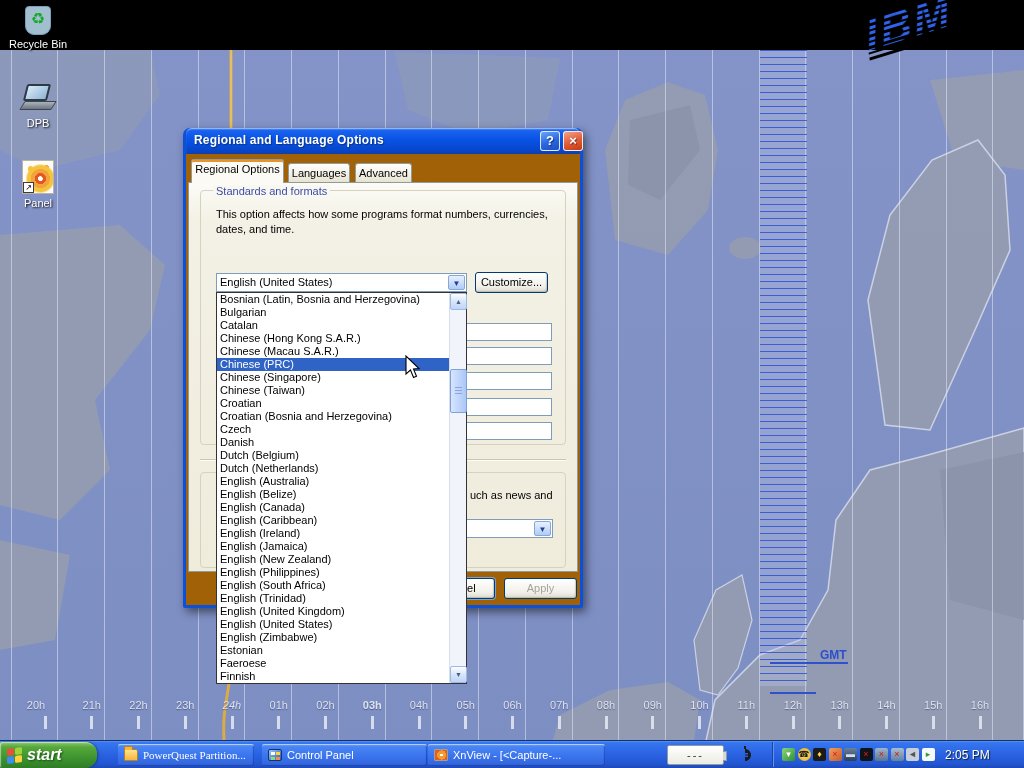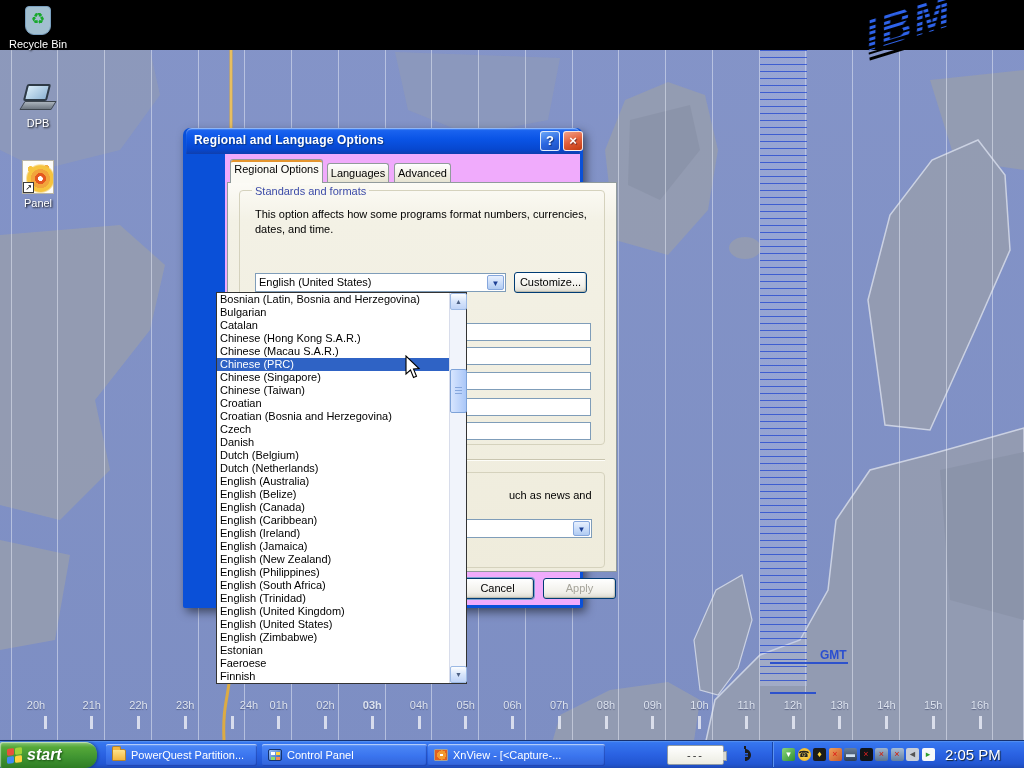--- a/index.html
+++ b/index.html
@@ -67,21 +67,21 @@
               background:linear-gradient(180deg,#5a95f6 0%,#1a63ef 10%,#0a54e6 42%,#0747cf 82%,#0f3fae 100%);
               box-shadow:inset 0 1px 1px rgba(255,255,255,.4); }
   #dlg-title { position:absolute; left:8px; top:5px; color:#fff; font-weight:bold; font-size:12px;
                text-shadow:1px 1px 1px #0a3580; letter-spacing:.2px; }
   .cap-btn { position:absolute; top:3px; width:20px; height:20px; border-radius:3px;
              border:1px solid rgba(255,255,255,.85); color:#fff; font-weight:bold; font-size:13px;
              text-align:center; line-height:18px; text-shadow:1px 1px 1px rgba(0,0,30,.5);
              background:linear-gradient(160deg,#6aa6f8 0%,#2a66e0 55%,#1e4fc0 100%); }
   #closebtn { left:377px; background:linear-gradient(160deg,#f2a088 0%,#e25f3b 50%,#c33a10 100%); }
   #helpbtn { left:354px; }
-  #dlgbody { position:relative; height:451px; background:#f0abfc;margin-left:39px; }
+  #dlgbody { position:relative; height:451px; background:#a16207; }
 
   .tab { position:absolute; font-size:11px; color:#000; text-align:center;
          border:1px solid #919b9c; border-bottom:none; border-radius:3px 3px 0 0;
          background:linear-gradient(180deg,#ffffff,#f1efe3 60%,#e6e3d2); padding-top:3px; }
   .tab.inactive { top:9px; height:19px; z-index:1; }
   .tab.active { top:5px; height:24px; z-index:3; background:#fbfaf4;
                 box-shadow:inset 0 3px 0 -1px #e5952e; font-size:11px; }
   #tab-regional { left:5px; width:93px; }
   #tab-languages { left:102px; width:62px; }
   #tab-advanced { left:169px; width:57px; }
@@ -175,21 +175,21 @@
              background:linear-gradient(180deg,#ffffff,#ecece2); border:1px solid #8f9aa5;
              color:#333; text-align:center; line-height:18px; letter-spacing:2px; font-size:11px; }
   #battery::after { content:""; position:absolute; right:-4px; top:5px; width:3px; height:8px;
              background:#d8d8d0; border:1px solid #8f9aa5; border-left:none; }
   #plug { position:absolute; left:736px; top:5px; }
   #tray { position:absolute; left:772px; top:1px; bottom:1px; right:0; display:flex;
           align-items:center; padding-left:9px; gap:2.5px; border-left:1px solid #1845a8;
           box-shadow:inset 1px 0 0 #5d94f0; }
   .tray-ic { width:13px; height:13px; border-radius:2px; text-align:center; font-size:9px;
              line-height:13px; flex:0 0 auto; }
-  #clock { margin-left:8px; color:#fff; font-size:15px; text-shadow:1px 1px 1px #123; }
+  #clock { margin-left:8px; color:#fff; font-size:12px; text-shadow:1px 1px 1px #123; }
 </style>
 </head>
 <body>
 
 <div id="screen">
 
   <svg id="map" width="1024" height="768">
     <g fill="#949CB2" opacity="0.95">
       <path d="M615,240 L605,150 L625,100 L668,82 L705,95 L718,150 L708,210 L668,255 Z"></path>
       <path d="M0,50 L150,50 L160,95 L120,150 L40,170 L0,150 Z" opacity="0.6"></path>
@@ -240,21 +240,21 @@
   <div id="gmt-label">GMT</div>
   <div id="tzlabels">
       <div class="tzlabel" style="left: 20px;">20h</div>
       <div class="tztick" style="left: 43.5px;"></div>
       <div class="tzlabel" style="left: 75.75px;">21h</div>
       <div class="tztick" style="left: 90.25px;"></div>
       <div class="tzlabel" style="left: 122.5px;">22h</div>
       <div class="tztick" style="left: 137px;"></div>
       <div class="tzlabel" style="left: 169.25px;">23h</div>
       <div class="tztick" style="left: 183.75px;"></div>
-      <div class="tzlabel" style="left: 233px;">24h</div>
+      <div class="tzlabel" style="left: 216px; font-style: italic;">24h</div>
       <div class="tztick" style="left: 230.5px;"></div>
       <div class="tzlabel" style="left: 262.75px;">01h</div>
       <div class="tztick" style="left: 277.25px;"></div>
       <div class="tzlabel" style="left: 309.5px;">02h</div>
       <div class="tztick" style="left: 324px;"></div>
       <div class="tzlabel" style="left: 356.25px; font-weight: bold;">03h</div>
       <div class="tztick" style="left: 370.75px;"></div>
       <div class="tzlabel" style="left: 403px;">04h</div>
       <div class="tztick" style="left: 417.5px;"></div>
       <div class="tzlabel" style="left: 449.75px;">05h</div>
@@ -398,21 +398,21 @@
     <div id="startbtn">
       <span class="winflag">
         <i class="wf-r"></i>
           <i class="wf-g"></i>
           <i class="wf-b"></i>
           <i class="wf-y"></i>
       </span>
       <span>start</span>
     </div>
     <div id="taskbtns">
-        <div class="taskbtn" style="left: 106px; width: 151px;">
+        <div class="taskbtn" style="left: 118px; width: 136px; font-family: Liberation Serif, serif;">
           <span class="tb-ic icon-folder"></span>
           <span>PowerQuest Partition...</span>
         </div>
         <div class="taskbtn" style="left: 262px; width: 165px;">
           <span class="tb-ic icon-cp"></span>
           <span>Control Panel</span>
         </div>
         <div class="taskbtn" style="left: 428px; width: 177px;">
           <span class="tb-ic icon-xn"></span>
           <span>XnView - [&lt;Capture-...</span>

